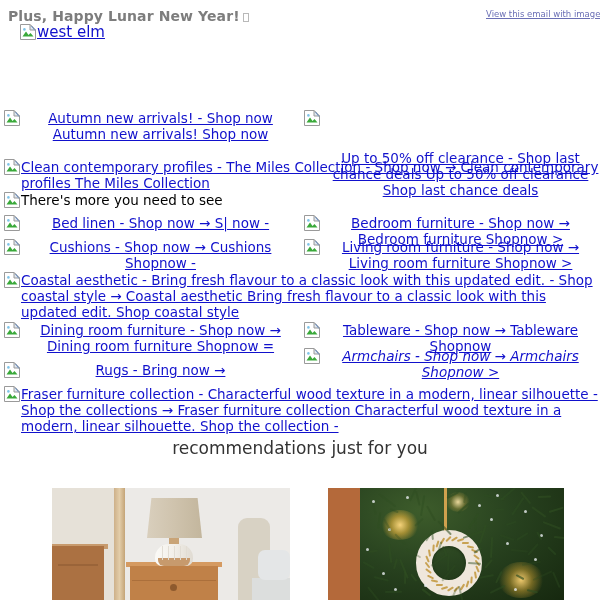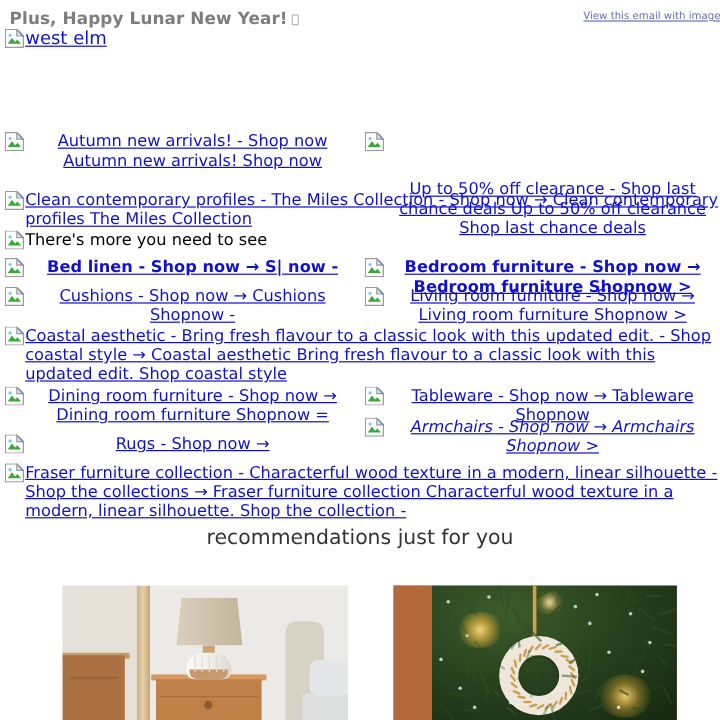--- a/index.html
+++ b/index.html
@@ -42,21 +42,21 @@
     white-space: nowrap; overflow: hidden; width: 118px; direction: ltr;
   }
 
   
   .header-row { position: absolute; left:0; top:24px; width:600px; height:22px; }
   .alt-link {
     color: #1111cc; text-decoration: underline;
     font-size: 15px; line-height: 17px;
     font-family: "DejaVu Sans", "Liberation Sans", sans-serif;
   }
-  .logo-left { position:absolute; left:4px; top:0; display:flex; align-items:flex-start; }
+  .logo-left { position:absolute; left:20px; top:0; display:flex; align-items:flex-start; }
   .logo-right { position:absolute; left:432px; top:0; display:flex; align-items:flex-start; }
   .alt-cell {
     display:flex; align-items:flex-start;
   }
   .alt-text {
     color:#1111cc; text-decoration:underline;
     font-size:13.5px; line-height:16px;
   }
   .alt-text.center { text-align:center; }
   .alt-text.plain { color:#000; text-decoration:none; }
@@ -203,21 +203,21 @@
           <path d="M10 0.5 L15.5 6 H10 Z" fill="#dfe6ef" stroke="#9a9a9a" stroke-width="1"></path>
           <path d="M2.5 12.5 L6 7.5 L8.5 11 L10.5 9 L13.5 12.5 Z" fill="#3aa93a"></path>
           <circle cx="4.4" cy="5.4" r="1.3" fill="#7fc4e8"></circle>
           <path d="M11.5 2 L15 6.5" stroke="#6a8fc0" stroke-width="1" fill="none"></path>
         </svg>
       </span>
       <span class="alt-text plain">There's more you need to see</span>
     </div>
   </div>
 
-  <div class="row2" style="top:215px;font-weight:bold;">
+  <div class="row2" style="top:215px;">
     <div class="col col-l">
       <span class="brokenimg">
         <svg viewBox="0 0 16 16">
           <path d="M0.5 0.5 H10 L15.5 6 V15.5 H0.5 Z" fill="#ffffff" stroke="#9a9a9a" stroke-width="1"></path>
           <path d="M10 0.5 L15.5 6 H10 Z" fill="#dfe6ef" stroke="#9a9a9a" stroke-width="1"></path>
           <path d="M2.5 12.5 L6 7.5 L8.5 11 L10.5 9 L13.5 12.5 Z" fill="#3aa93a"></path>
           <circle cx="4.4" cy="5.4" r="1.3" fill="#7fc4e8"></circle>
           <path d="M11.5 2 L15 6.5" stroke="#6a8fc0" stroke-width="1" fill="none"></path>
         </svg>
       </span>
@@ -310,21 +310,21 @@
     <div class="col col-l" style="padding-top:14px;">
       <span class="brokenimg">
         <svg viewBox="0 0 16 16">
           <path d="M0.5 0.5 H10 L15.5 6 V15.5 H0.5 Z" fill="#ffffff" stroke="#9a9a9a" stroke-width="1"></path>
           <path d="M10 0.5 L15.5 6 H10 Z" fill="#dfe6ef" stroke="#9a9a9a" stroke-width="1"></path>
           <path d="M2.5 12.5 L6 7.5 L8.5 11 L10.5 9 L13.5 12.5 Z" fill="#3aa93a"></path>
           <circle cx="4.4" cy="5.4" r="1.3" fill="#7fc4e8"></circle>
           <path d="M11.5 2 L15 6.5" stroke="#6a8fc0" stroke-width="1" fill="none"></path>
         </svg>
       </span>
-      <span class="alt-text center" style="width:288px;">Rugs - Shop now →</span>
+      <span class="alt-text center" style="width:288px;">Rugs - Bring now →</span>
     </div>
     <div class="col col-r">
       <span class="brokenimg">
         <svg viewBox="0 0 16 16">
           <path d="M0.5 0.5 H10 L15.5 6 V15.5 H0.5 Z" fill="#ffffff" stroke="#9a9a9a" stroke-width="1"></path>
           <path d="M10 0.5 L15.5 6 H10 Z" fill="#dfe6ef" stroke="#9a9a9a" stroke-width="1"></path>
           <path d="M2.5 12.5 L6 7.5 L8.5 11 L10.5 9 L13.5 12.5 Z" fill="#3aa93a"></path>
           <circle cx="4.4" cy="5.4" r="1.3" fill="#7fc4e8"></circle>
           <path d="M11.5 2 L15 6.5" stroke="#6a8fc0" stroke-width="1" fill="none"></path>
         </svg>

